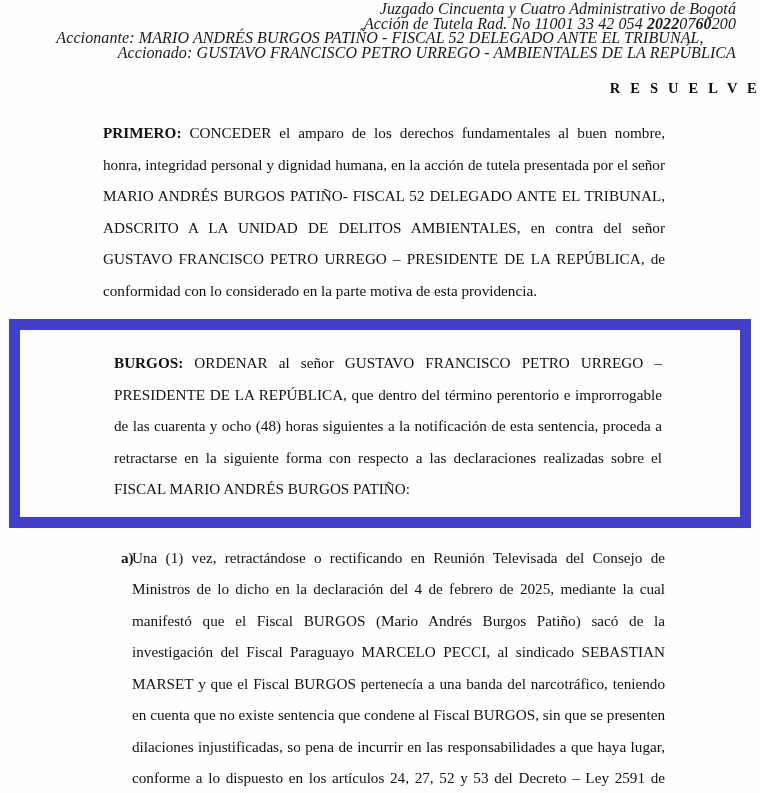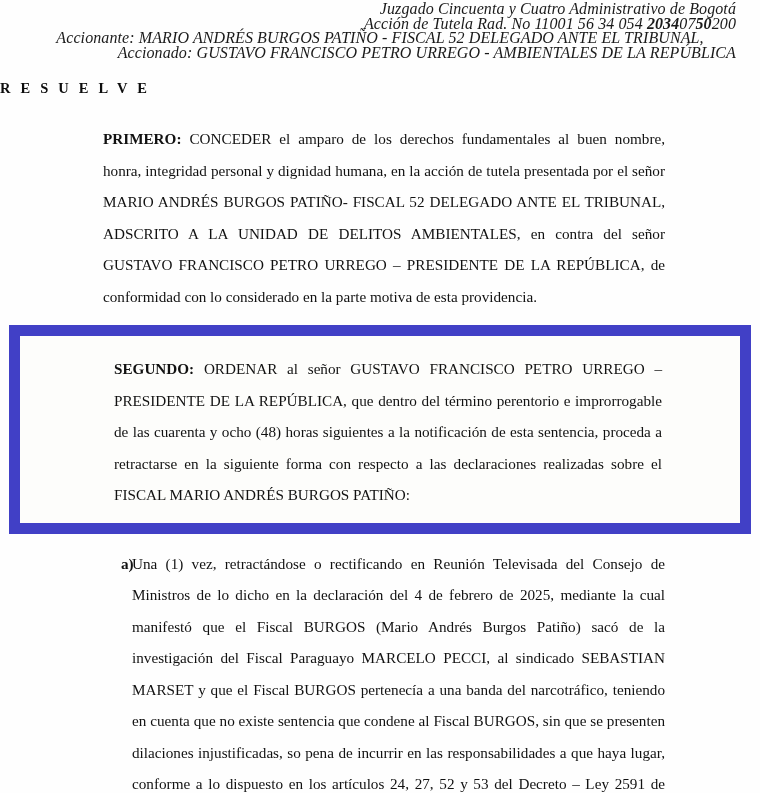--- a/index.html
+++ b/index.html
@@ -42,30 +42,30 @@
     text-align: center;
   }
   .rad-bold {
     font-weight: bold;
     font-style: italic;
   }
 
   
   .resuelve {
     margin-top: 20px;
-    text-align: left;
+    text-align: right;
     font-weight: bold;
     font-size: 14.5px;
     letter-spacing: 3.2px;
     color: #0d0d0d;
   }
 
   
   .body-area {
-    margin-top: 26px;
+    margin-top: 20px;
   }
   .para {
     margin: 0 95px 0 103px;
     text-align: justify;
     text-justify: inter-word;
     font-size: 15.2px;
     line-height: 31.5px;
     color: #111111;
   }
   .para .lead {
@@ -110,36 +110,36 @@
     text-justify: inter-word;
   }
 </style>
 </head>
 <body>
 
 <div class="page">
 
   <div class="doc-header">
     <span class="hline">Juzgado Cincuenta y Cuatro Administrativo de Bogotá</span>
-    <span class="hline"><span>Acción de Tutela Rad. No 11001 56 34 054 </span><span class="rad-bold">2034</span><span>07</span><span class="rad-bold">50</span><span>200</span></span>
+    <span class="hline"><span>Acción de Tutela Rad. No 11001 33 42 054 </span><span class="rad-bold">2022</span><span>07</span><span class="rad-bold">60</span><span>200</span></span>
     <span class="hline l3">Accionante: MARIO ANDRÉS BURGOS PATIÑO - FISCAL 52 DELEGADO ANTE EL TRIBUNAL,</span>
     <span class="hline">Accionado: GUSTAVO FRANCISCO PETRO URREGO - AMBIENTALES DE LA REPÚBLICA</span>
   </div>
 
   <div class="resuelve">R E S U E L V E</div>
 
   <div class="body-area">
     <p class="para">
       <span class="lead">PRIMERO:</span><span> CONCEDER el amparo de los derechos fundamentales al buen nombre, honra, integridad personal y dignidad humana, en la acción de tutela presentada por el señor MARIO ANDRÉS BURGOS PATIÑO- FISCAL 52 DELEGADO ANTE EL TRIBUNAL, ADSCRITO A LA UNIDAD DE DELITOS AMBIENTALES, en contra del señor GUSTAVO FRANCISCO PETRO URREGO – PRESIDENTE DE LA REPÚBLICA, de conformidad con lo considerado en la parte motiva de esta providencia.</span>
     </p>
   </div>
 
   <div class="highlight-box">
     <p class="para">
-      <span class="lead">SEGUNDO:</span><span> ORDENAR al señor GUSTAVO FRANCISCO PETRO URREGO – PRESIDENTE DE LA REPÚBLICA, que dentro del término perentorio e improrrogable de las cuarenta y ocho (48) horas siguientes a la notificación de esta sentencia, proceda a retractarse en la siguiente forma con respecto a las declaraciones realizadas sobre el FISCAL MARIO ANDRÉS BURGOS PATIÑO:</span>
+      <span class="lead">BURGOS:</span><span> ORDENAR al señor GUSTAVO FRANCISCO PETRO URREGO – PRESIDENTE DE LA REPÚBLICA, que dentro del término perentorio e improrrogable de las cuarenta y ocho (48) horas siguientes a la notificación de esta sentencia, proceda a retractarse en la siguiente forma con respecto a las declaraciones realizadas sobre el FISCAL MARIO ANDRÉS BURGOS PATIÑO:</span>
     </p>
   </div>
 
   <div class="list-area">
     <div class="list-item">
       <span class="marker">a)</span>
       <span class="item-text">Una (1) vez, retractándose o rectificando en Reunión Televisada del Consejo de Ministros de lo dicho en la declaración del 4 de febrero de 2025, mediante la cual manifestó que el Fiscal BURGOS (Mario Andrés Burgos Patiño) sacó de la investigación del Fiscal Paraguayo MARCELO PECCI, al sindicado SEBASTIAN MARSET y que el Fiscal BURGOS pertenecía a una banda del narcotráfico, teniendo en cuenta que no existe sentencia que condene al Fiscal BURGOS, sin que se presenten dilaciones injustificadas, so pena de incurrir en las responsabilidades a que haya lugar, conforme a lo dispuesto en los artículos 24, 27, 52 y 53 del Decreto – Ley 2591 de 1991.</span>
     </div>
 
   </div>

